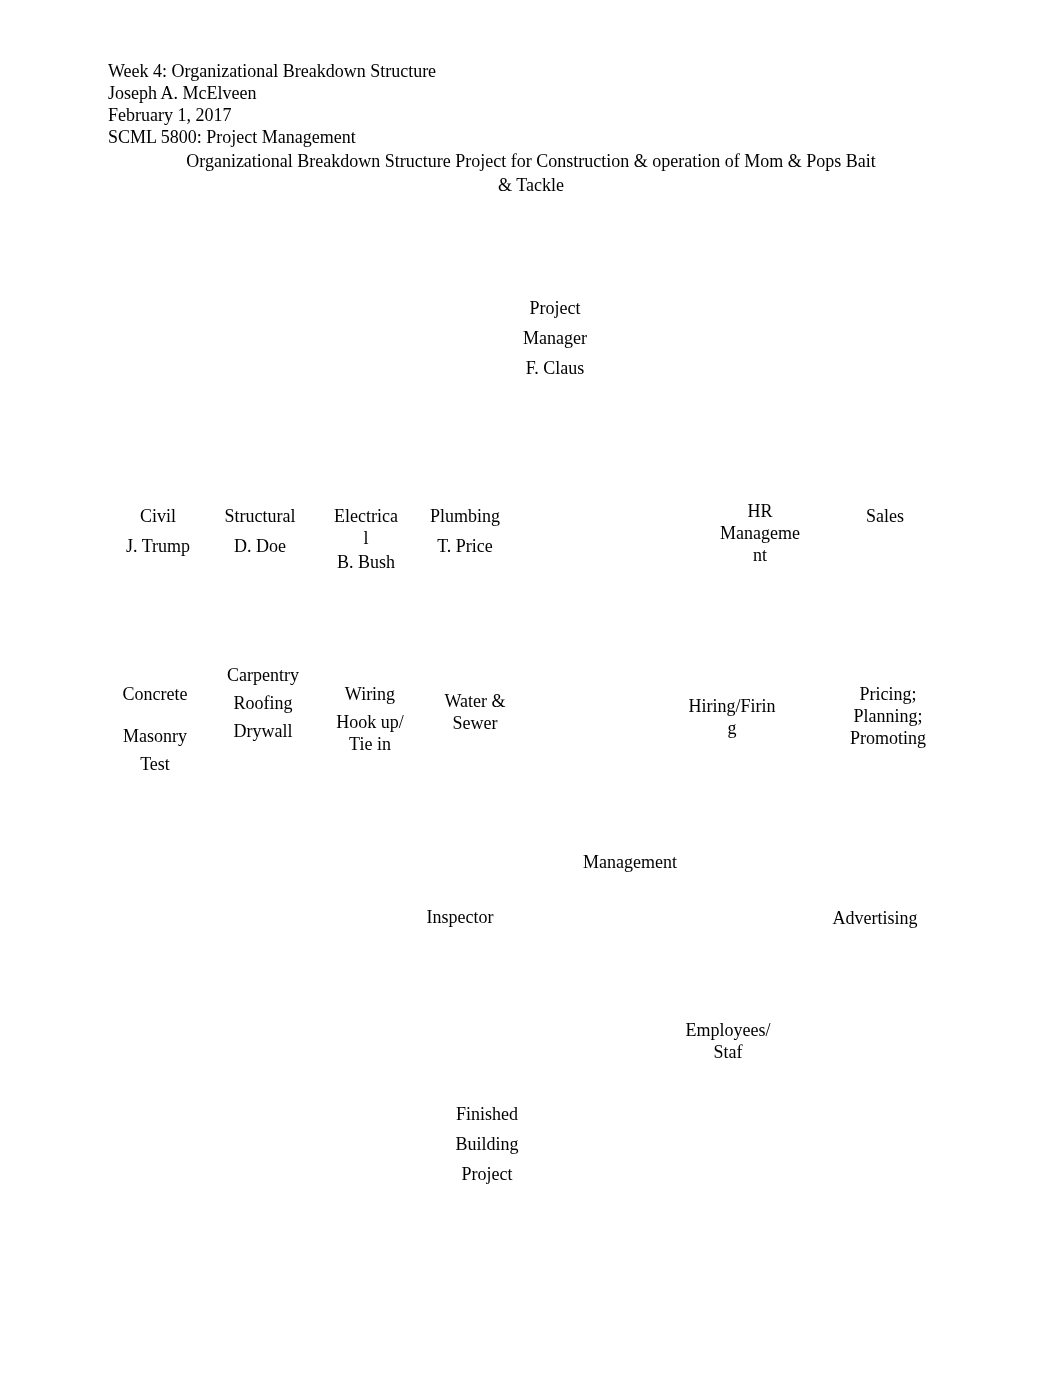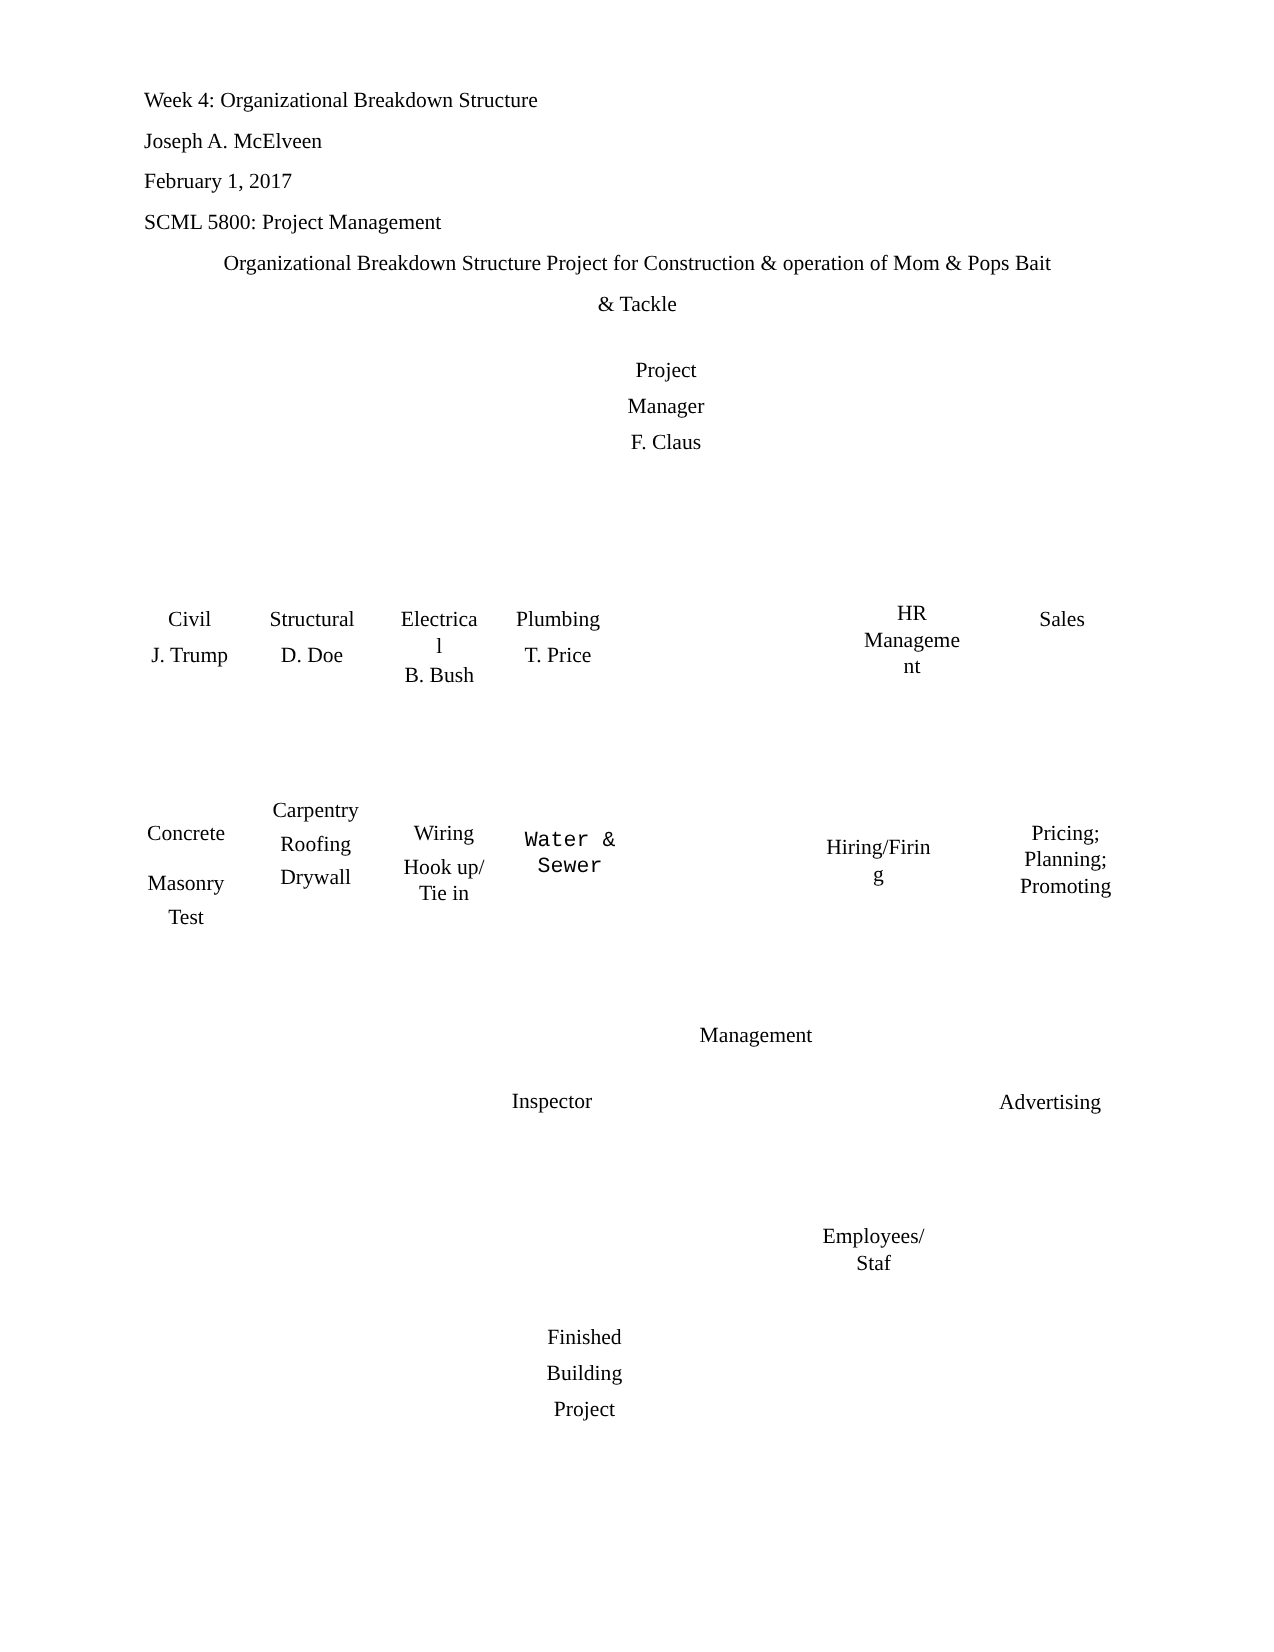--- a/index.html
+++ b/index.html
@@ -14,21 +14,21 @@
     color: #000000;
     position: relative;
   }
   .header {
     position: absolute;
     top: 60px;
     left: 108px;
     right: 108px;
     line-height: 22px;
   }
-  .header-line { margin: 12px; }
+  .header-line { margin: 0; }
   .header-title {
     text-align: center;
     margin-top: 2px;
   }
   .node {
     position: absolute;
     text-align: center;
     line-height: 22px;
   }
 </style>
@@ -92,21 +92,21 @@
   <div style="margin-top:6px;">Roofing</div>
   <div style="margin-top:6px;">Drywall</div>
 </div>
 
 <div class="node" style="left:325px; top:683px; width:90px;">
   <div>Wiring</div>
   <div style="margin-top:6px;">Hook up/</div>
   <div>Tie in</div>
 </div>
 
-<div class="node" style="left:430px; top:690px; width:90px;font-family:Liberation Mono, monospace;">
+<div class="node" style="left:430px; top:690px; width:90px;">
   <div>Water &amp;</div>
   <div>Sewer</div>
 </div>
 
 <div class="node" style="left:677px; top:695px; width:110px;">
   <div>Hiring/Firin</div>
   <div>g</div>
 </div>
 
 <div class="node" style="left:838px; top:683px; width:100px;">

